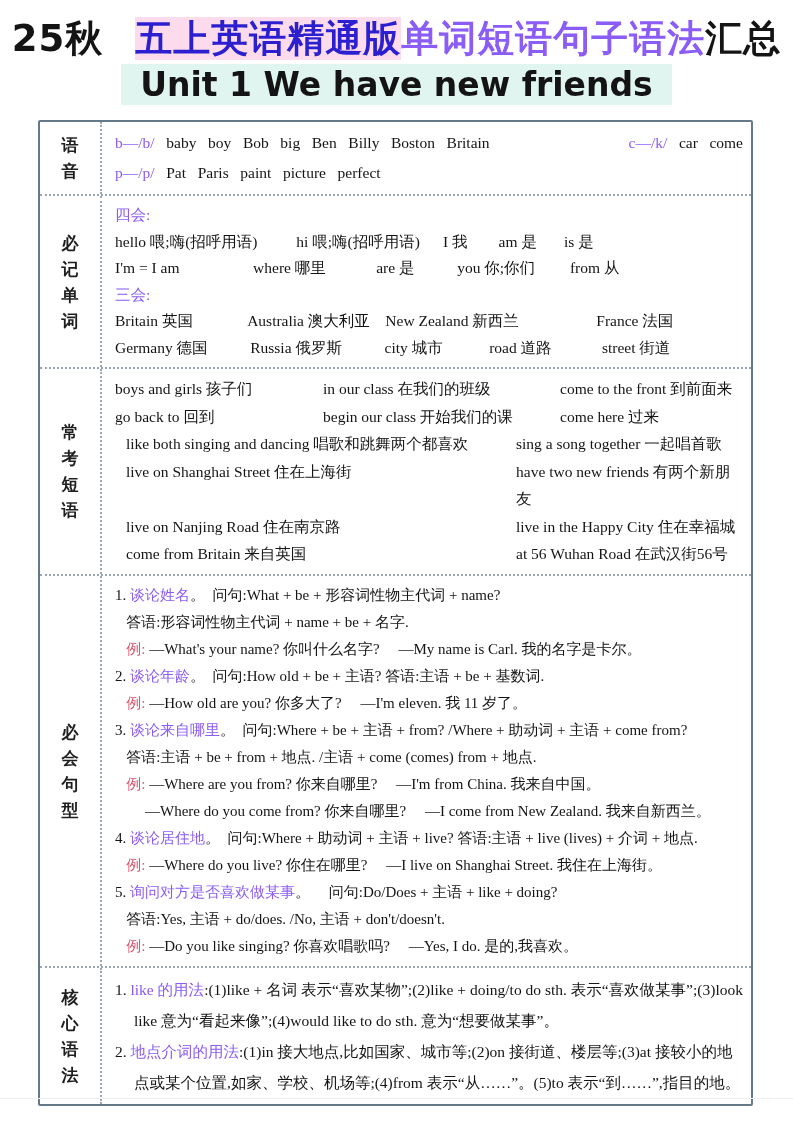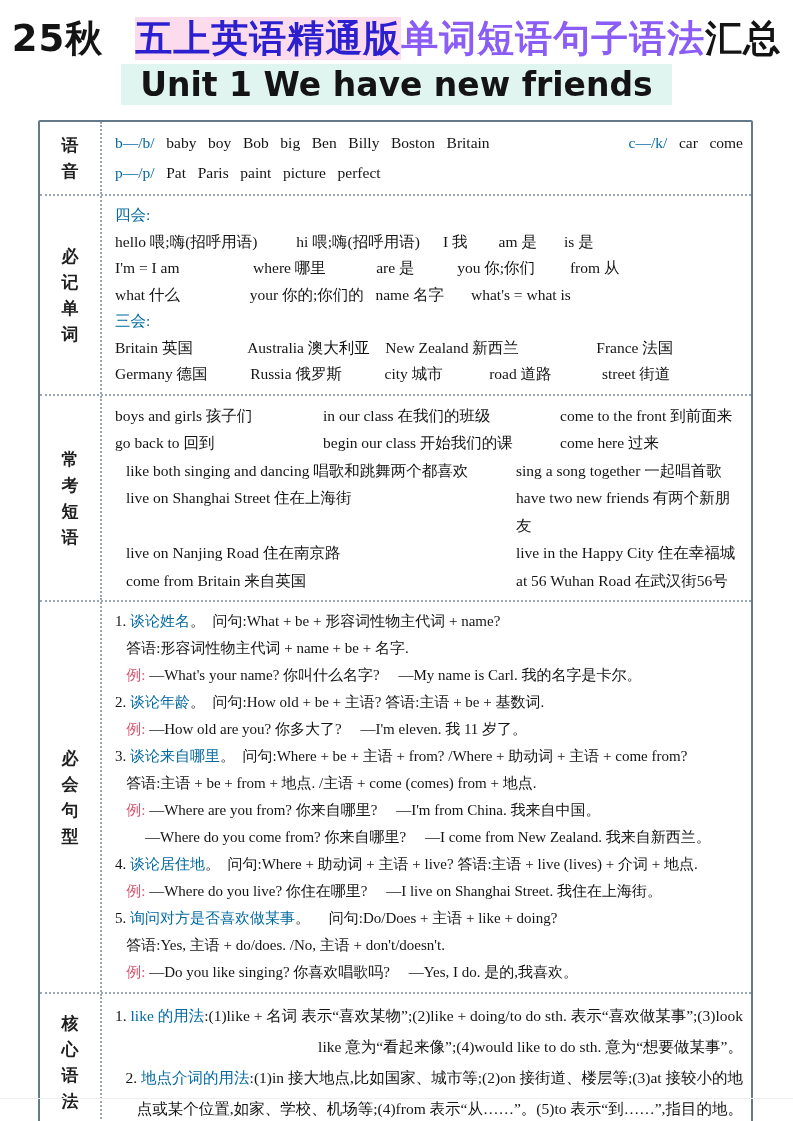--- a/index.html
+++ b/index.html
@@ -33,28 +33,28 @@
     width:60px;flex:none;display:flex;flex-direction:column;
     justify-content:center;align-items:center;
     border-right:2px dotted #9aa7b2;
     font-family:"DejaVu Sans",sans-serif;font-weight:bold;
     font-size:17px;color:#1e1e1e;
   }
   .label-char{line-height:26px;}
   .sec-content{flex:1;min-width:0;padding:6px 8px 6px 13px;font-size:15.5px;}
   .line{white-space:pre-wrap;}
   
-  .s-b{color:#0369a1;}
+  .s-b{color:#8b5cf6;}
   .s-p{color:#d5566e;}
   
   .sec-phonics .line{display:flex;line-height:30px;}
   .sec-words .line{display:flex;line-height:26.5px;flex-direction:column;}
   .sec-phrases .line{display:flex;line-height:27.5px;}
   .sec-sentences .line{line-height:27px;font-size:15px;}
-  .sec-grammar .line{line-height:31px;padding-left:19px;text-indent:-19px;text-align:right;}
+  .sec-grammar .line{line-height:31px;padding-left:19px;text-indent:-19px;}
   .s-push{margin-left:auto;}
   .s-lbl{display:inline-block;width:48px;flex:none;}
   .s-ph1{display:inline-block;width:208px;flex:none;}
   .s-ph2{display:inline-block;width:237px;flex:none;}
   .s-phL{display:inline-block;width:390px;flex:none;margin-left:11px;}
   .page-edge{position:absolute;left:0;right:0;top:1098px;border-top:1px solid #efefef;}
 </style>
 </head>
 <body>
 
@@ -75,21 +75,21 @@
     <div class="sec-row sec-words">
       <div class="sec-label">
         <div class="label-char">必</div>
         <div class="label-char">记</div>
         <div class="label-char">单</div>
         <div class="label-char">词</div>
       </div>
       <div class="sec-content">
         <div class="line"><span class="s-b s-lbl">四会:</span><span>hello 喂;嗨(招呼用语)          hi 喂;嗨(招呼用语)      I 我        am 是       is 是</span></div>
         <div class="line"><span class="s-lbl"></span><span>I'm = I am                   where 哪里             are 是           you 你;你们         from 从</span></div>
-        <div class="line"><span class="s-lbl"></span><span>what 什么                  your 你的;你们的   name 名字       what's = what is</span></div>
+        <div class="line"><span class="s-lbl"></span></div>
         <div class="line"><span class="s-b s-lbl">三会:</span><span>Britain 英国              Australia 澳大利亚    New Zealand 新西兰                    France 法国</span></div>
         <div class="line"><span class="s-lbl"></span><span>Germany 德国           Russia 俄罗斯           city 城市            road 道路             street 街道</span></div>
       </div>
     </div>
     <div class="sec-row sec-phrases">
       <div class="sec-label">
         <div class="label-char">常</div>
         <div class="label-char">考</div>
         <div class="label-char">短</div>
         <div class="label-char">语</div>

